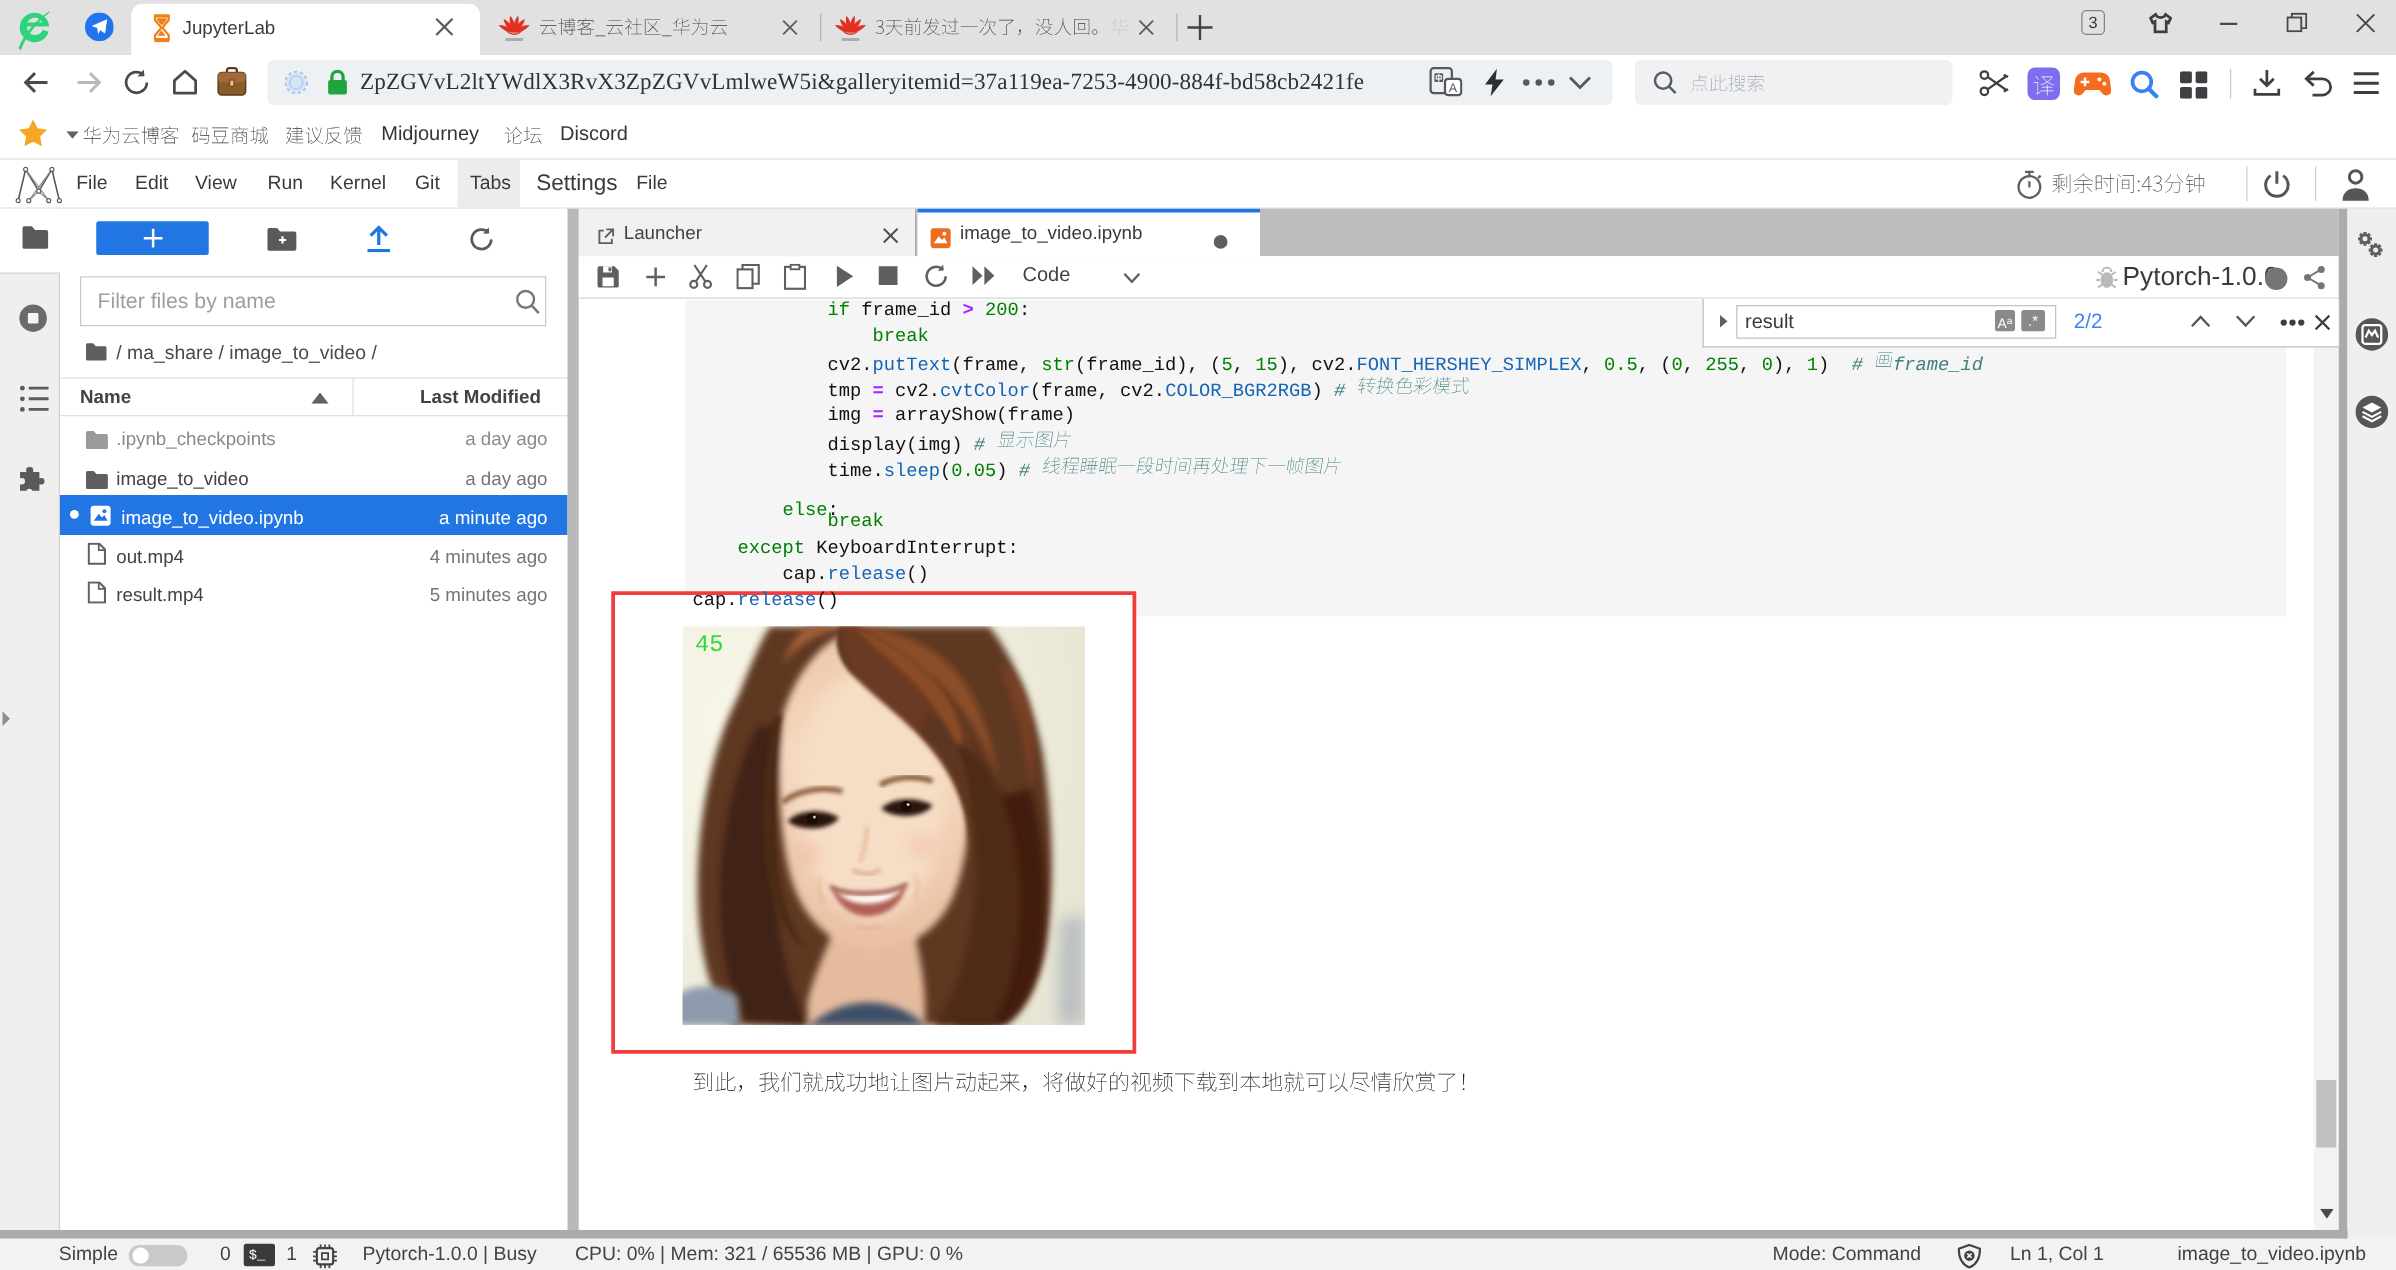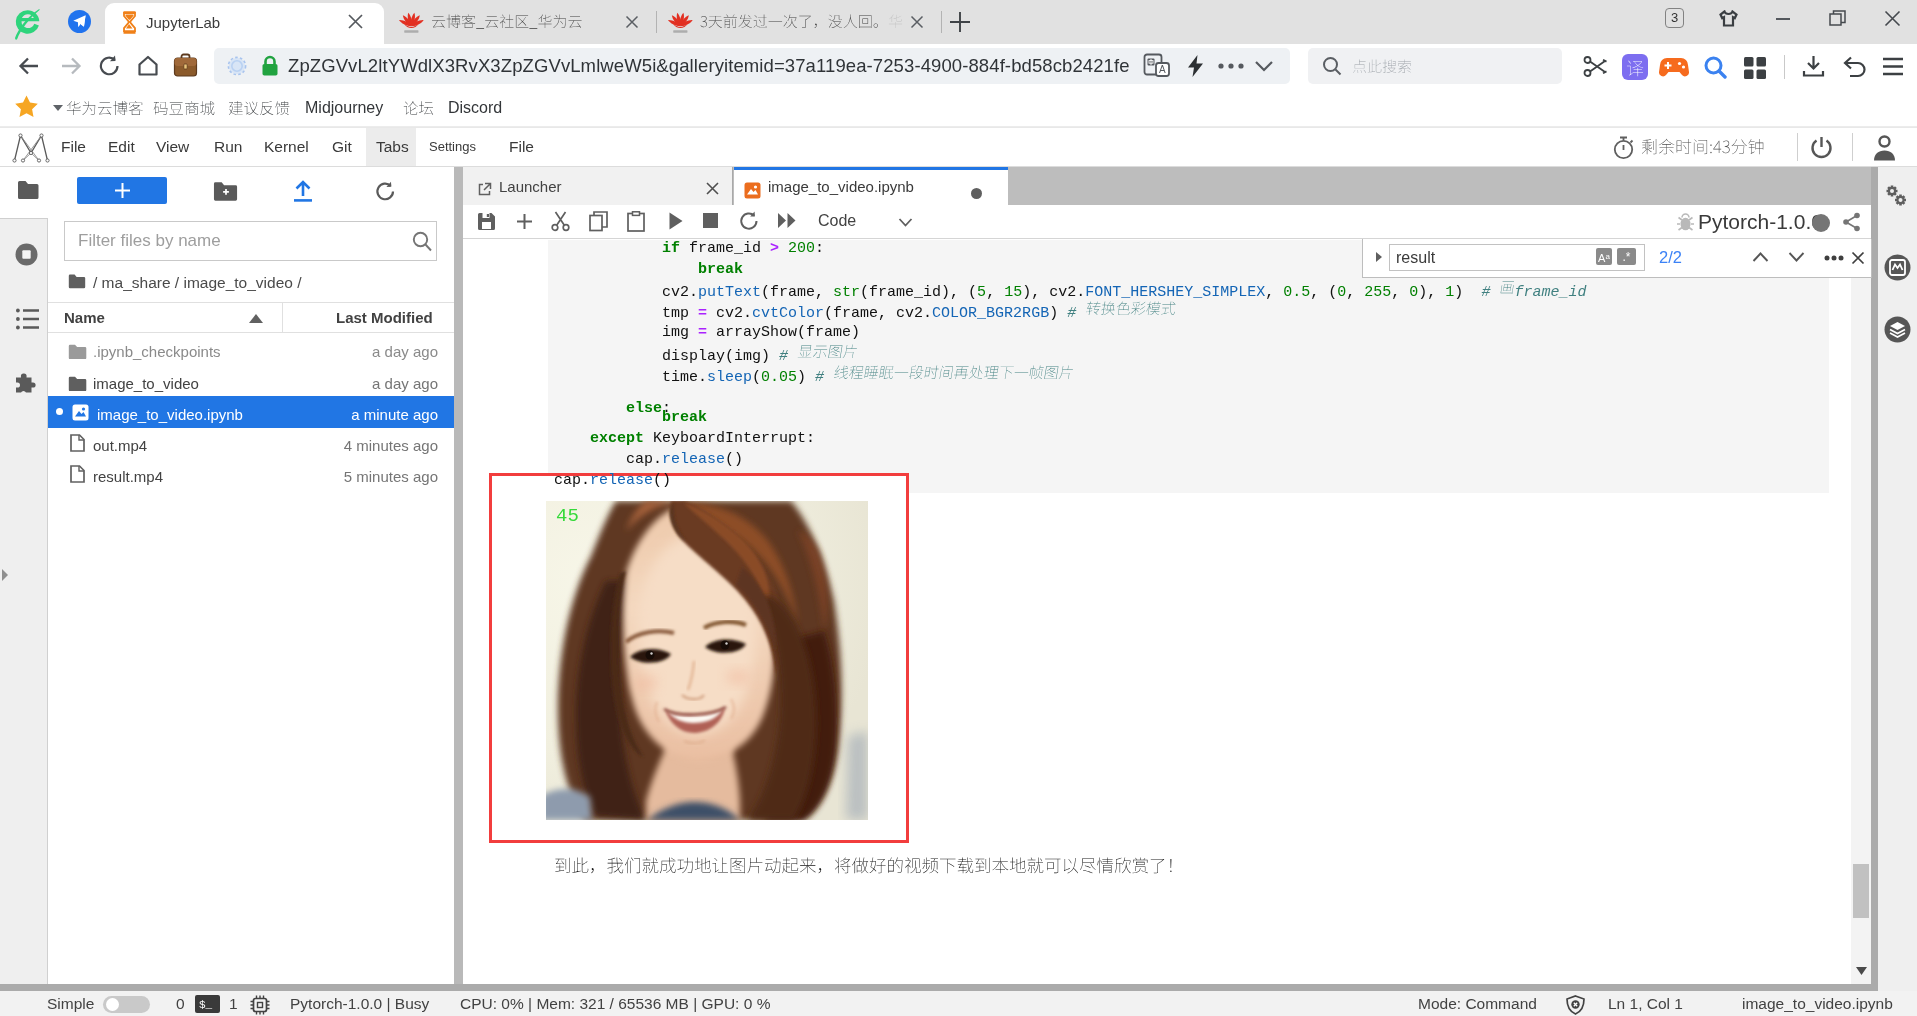--- a/index.html
+++ b/index.html
@@ -1,21 +1,21 @@
 <!DOCTYPE html>
 <html><head><meta charset="utf-8"><style>
 *{margin:0;padding:0;box-sizing:border-box}
 html,body{width:1917px;height:1016px;overflow:hidden;background:#fff;
  font-family:"Liberation Sans",sans-serif;}
 .ab{position:absolute}
 svg.ab{display:block}
 .t{position:absolute;white-space:pre;color:#3a3a3a;font-size:15px;line-height:15px}
 .mono{font-family:"Liberation Mono",monospace}
 pre.cl{position:absolute;font-family:"Liberation Mono",monospace;font-size:15px;line-height:21px;color:#111}
-.kw{color:#008000;font-weight:bold}
+.kw{color:#008000;font-weight:normal}
 .op{color:#AA22FF;font-weight:bold}
 .nu{color:#008000}
 .pr{color:#1465b5}
 .cm{color:#408080;font-style:italic}
 .bi{color:#008000}
 </style></head><body>
 <div class="ab" style="left:0;top:0;width:1917px;height:44px;background:#e1e1e1"></div>
 <svg class="ab" style="left:12px;top:3px" width="32" height="38" viewBox="0 0 32 38">
     <path d="M15.5 7.2 a11.8 11.8 0 0 1 11.8 11 l-17.8 0 a6.6 6.6 0 0 0 12.8 2.5 l4.6 1.7 a11.8 11.8 0 1 1 -11.4 -15.2 z M9.9 15 l12 0 a6.6 6.6 0 0 0 -12 0 z" fill="#2ed47c"></path>
     <path d="M3 35 C6 26 16 13 26.5 6.5 C27.5 6 28.3 6.2 27.3 7.2 C17 15.5 8.5 27 5.2 36 C4.6 37.3 3.2 37 3 35 Z" fill="#2ed47c"></path>
@@ -143,21 +143,21 @@
 <div class="ab" style="left:214px;top:48px;width:1076px;height:36px;background:#eef1f4;border-radius:5px"></div>
 <svg class="ab" style="left:227px;top:56px" width="20" height="20" viewBox="0 0 20 20">
     <circle cx="10" cy="10" r="8" fill="#cfe0f7" opacity="0.7"></circle>
     <circle cx="10" cy="10" r="8.6" fill="none" stroke="#a8c4ee" stroke-width="1.6" stroke-dasharray="2.6 2.2"></circle>
     <circle cx="10" cy="10" r="5.2" fill="none" stroke="#b9d1f2" stroke-width="1.6"></circle>
   </svg>
 <svg class="ab" style="left:261px;top:55px" width="18" height="22" viewBox="0 0 18 22">
     <path d="M4.5 9 V6.5 a4.5 4.5 0 0 1 9 0 V9" fill="none" stroke="#21a340" stroke-width="2.6"></path>
     <rect x="1.5" y="9" width="15" height="11.5" rx="1.8" fill="#21a340"></rect>
   </svg>
-<div class="t mono" style="left:288px;top:54px;font-family:Liberation Sans, sans-serif;font-size:18.5px;line-height:24px;color:#2f3337;letter-spacing:0.1px">ZpZGVvL2ltYWdlX3RvX3ZpZGVvLmlweW5i&amp;galleryitemid=37a119ea-7253-4900-884f-bd58cb2421fe</div>
+<div class="t mono" style="left:288px;top:54px;font-family:Liberation Serif, serif;font-size:18.5px;line-height:24px;color:#2f3337;letter-spacing:0.1px">ZpZGVvL2ltYWdlX3RvX3ZpZGVvLmlweW5i&amp;galleryitemid=37a119ea-7253-4900-884f-bd58cb2421fe</div>
 <svg class="ab" style="left:1143px;top:53px" width="27" height="26" viewBox="0 0 27 26">
     <rect x="1.5" y="1.5" width="17" height="20" rx="2.5" fill="none" stroke="#55595e" stroke-width="1.8"></rect>
     <rect x="4.5" y="5.5" width="7" height="7" rx="1" fill="#55595e"></rect>
     <g stroke="#fff" stroke-width="0.9" fill="none">
       <rect x="6" y="7.6" width="4" height="2.6"></rect>
       <path d="M8 6 V12.3"></path>
     </g>
     <rect x="13" y="10" width="13" height="13" rx="2.5" fill="#fff" stroke="#55595e" stroke-width="1.8"></rect>
     <text x="16" y="20.4" font-size="10" fill="#55595e" font-family="sans-serif">A</text>
   </svg>
@@ -257,21 +257,21 @@
     </g>
   </svg>
 <div class="ab" style="left:366px;top:128px;width:50px;height:38px;background:#ececec"></div>
 <div class="t" style="left:61px;top:139px;font-size:15.5px;color:#3a3a3a">File</div>
 <div class="t" style="left:108px;top:139px;font-size:15.5px;color:#3a3a3a">Edit</div>
 <div class="t" style="left:156px;top:139px;font-size:15.5px;color:#3a3a3a">View</div>
 <div class="t" style="left:214px;top:139px;font-size:15.5px;color:#3a3a3a">Run</div>
 <div class="t" style="left:264px;top:139px;font-size:15.5px;color:#3a3a3a">Kernel</div>
 <div class="t" style="left:332px;top:139px;font-size:15.5px;color:#3a3a3a">Git</div>
 <div class="t" style="left:376px;top:139px;font-size:15.5px;color:#3a3a3a">Tabs</div>
-<div class="t" style="left:429px;top:139px;font-size:13px;color:#3a3a3a">Settings</div>
+<div class="t" style="left:429px;top:139px;font-size:18px;color:#3a3a3a">Settings</div>
 <div class="t" style="left:509px;top:139px;font-size:15.5px;color:#3a3a3a">File</div>
 <svg class="ab" style="left:1612px;top:136px" width="23" height="24" viewBox="0 0 23 24">
     <circle cx="11.5" cy="13.5" r="8.7" fill="none" stroke="#5f5f5f" stroke-width="1.8"></circle>
     <path d="M8 1.5 H15 M11.5 1.5 V4.5 M18.5 6.5 L20.5 4.5" stroke="#5f5f5f" stroke-width="1.8" fill="none"></path>
     <path d="M11.5 9 V14" stroke="#5f5f5f" stroke-width="1.8"></path>
   </svg>
 <svg class="ab" style="left:1641px;top:153px;overflow:visible" width="1" height="1">
     <path d="M12.2 -12.1H12.7V-2.9H12.2ZM4.0 -9.7H4.5V-4.1H4.0ZM14.8 -13.9H15.3V0.3Q15.3 0.7 15.2 0.9Q15.0 1.0 14.8 1.1Q14.5 1.2 13.9 1.2Q13.4 1.2 12.4 1.2Q12.3 1.1 12.3 1.0Q12.2 0.8 12.2 0.7Q13.0 0.7 13.6 0.7Q14.2 0.7 14.4 0.7Q14.6 0.7 14.7 0.6Q14.8 0.5 14.8 0.3ZM1.4 -8.2H4.2V-7.7H1.4ZM1.1 -10.7H11.2V-10.2H1.1ZM5.8 -13.0 6.4 -13.0V1.2H5.8ZM1.2 -5.3Q1.8 -5.4 2.5 -5.6Q3.3 -5.7 4.2 -6.0L4.2 -5.5Q3.5 -5.3 2.7 -5.1Q2.0 -4.9 1.3 -4.8ZM5.9 -4.9 6.3 -4.7Q5.7 -3.7 4.9 -2.7Q4.0 -1.6 3.0 -0.8Q2.1 0.1 1.3 0.7Q1.2 0.6 1.2 0.5Q1.1 0.4 1.0 0.4Q1.0 0.3 0.9 0.3Q1.7 -0.2 2.7 -1.1Q3.6 -1.9 4.5 -2.9Q5.3 -3.9 5.9 -4.9ZM10.3 -8.6 10.7 -8.2Q10.2 -7.9 9.5 -7.5Q8.7 -7.2 8.1 -6.9Q8.1 -7.0 8.0 -7.1Q7.9 -7.2 7.9 -7.3Q8.5 -7.6 9.2 -7.9Q9.9 -8.3 10.3 -8.6ZM9.7 -14.0 10.1 -13.6Q9.4 -13.3 8.4 -13.1Q7.5 -12.9 6.3 -12.8Q5.2 -12.6 4.1 -12.5Q2.9 -12.4 1.8 -12.4Q1.8 -12.5 1.8 -12.6Q1.7 -12.7 1.7 -12.8Q2.7 -12.9 3.9 -13.0Q5.0 -13.1 6.1 -13.2Q7.2 -13.4 8.1 -13.6Q9.1 -13.7 9.7 -14.0ZM7.7 -9.7H8.2V-5.0Q8.2 -4.8 8.3 -4.7Q8.3 -4.7 8.7 -4.7Q8.8 -4.7 9.1 -4.7Q9.4 -4.7 9.7 -4.7Q10.0 -4.7 10.1 -4.7Q10.3 -4.7 10.4 -4.8Q10.5 -4.9 10.5 -5.2Q10.6 -5.5 10.6 -6.1Q10.7 -6.0 10.8 -6.0Q10.9 -5.9 11.0 -5.9Q11.0 -4.9 10.8 -4.5Q10.7 -4.2 10.2 -4.2Q10.1 -4.2 9.8 -4.2Q9.4 -4.2 9.1 -4.2Q8.7 -4.2 8.7 -4.2Q8.1 -4.2 7.9 -4.4Q7.7 -4.5 7.7 -5.0ZM6.2 -4.7Q6.5 -4.5 6.9 -4.1Q7.4 -3.8 7.9 -3.4Q8.5 -2.9 9.0 -2.5Q9.6 -2.1 10.0 -1.7Q10.4 -1.3 10.6 -1.2L10.3 -0.7Q10.1 -1.0 9.7 -1.3Q9.2 -1.7 8.7 -2.1Q8.2 -2.6 7.6 -3.0Q7.1 -3.4 6.6 -3.8Q6.2 -4.1 5.9 -4.3Z M21.1 -8.9H30.0V-8.3H21.1ZM18.5 -5.6H32.6V-5.1H18.5ZM28.3 -3.3 28.7 -3.6Q29.4 -3.1 30.1 -2.4Q30.9 -1.8 31.5 -1.1Q32.1 -0.5 32.5 0.0L32.1 0.4Q31.8 -0.2 31.1 -0.8Q30.5 -1.4 29.8 -2.1Q29.0 -2.8 28.3 -3.3ZM22.1 -3.5 22.6 -3.4Q22.1 -2.7 21.4 -2.0Q20.7 -1.3 20.0 -0.6Q19.3 -0.0 18.6 0.4Q18.6 0.4 18.5 0.3Q18.4 0.3 18.3 0.2Q18.3 0.2 18.2 0.1Q19.3 -0.6 20.3 -1.5Q21.4 -2.5 22.1 -3.5ZM25.4 -8.6H25.9V0.3Q25.9 0.7 25.8 0.9Q25.6 1.0 25.3 1.1Q25.1 1.2 24.5 1.2Q23.8 1.2 22.7 1.2Q22.7 1.1 22.7 1.0Q22.7 1.0 22.6 0.9Q22.6 0.8 22.5 0.7Q23.2 0.7 23.7 0.7Q24.2 0.7 24.5 0.7Q24.9 0.7 25.0 0.7Q25.2 0.7 25.3 0.6Q25.4 0.5 25.4 0.3ZM25.7 -14.3 26.1 -14.0Q25.2 -12.8 23.8 -11.6Q22.5 -10.4 21.0 -9.4Q19.5 -8.4 18.0 -7.7Q17.9 -7.7 17.8 -7.8Q17.7 -8.0 17.6 -8.0Q19.1 -8.7 20.6 -9.7Q22.2 -10.7 23.5 -11.9Q24.8 -13.1 25.7 -14.3ZM25.7 -13.8Q27.0 -12.0 29.0 -10.7Q30.9 -9.4 33.4 -8.3Q33.3 -8.2 33.2 -8.1Q33.1 -8.0 33.1 -7.9Q31.4 -8.7 30.0 -9.5Q28.5 -10.4 27.4 -11.4Q26.2 -12.4 25.3 -13.6Z M35.9 -12.6H40.4V-2.0H35.9V-2.5H39.9V-12.1H35.9ZM35.9 -7.6H40.3V-7.1H35.9ZM35.6 -12.6H36.2V-0.6H35.6ZM41.3 -10.5H50.2V-9.9H41.3ZM47.3 -14.0H47.8V0.1Q47.8 0.5 47.6 0.7Q47.4 0.9 47.1 1.0Q46.8 1.1 46.0 1.1Q45.3 1.1 44.0 1.1Q43.9 1.0 43.9 0.8Q43.8 0.7 43.7 0.6Q44.5 0.6 45.1 0.6Q45.7 0.6 46.2 0.6Q46.6 0.6 46.8 0.6Q47.1 0.5 47.2 0.5Q47.3 0.4 47.3 0.1ZM42.3 -8.1 42.7 -8.3Q43.2 -7.6 43.8 -6.8Q44.3 -6.0 44.8 -5.3Q45.2 -4.5 45.5 -4.0L45.1 -3.7Q44.8 -4.2 44.3 -5.0Q43.9 -5.8 43.4 -6.6Q42.8 -7.4 42.3 -8.1Z M52.9 -10.6H53.4V1.2H52.9ZM53.1 -13.5 53.5 -13.8Q53.9 -13.4 54.3 -13.0Q54.7 -12.6 55.1 -12.2Q55.5 -11.8 55.7 -11.5L55.2 -11.2Q55.0 -11.5 54.7 -12.0Q54.4 -12.4 54.0 -12.8Q53.5 -13.2 53.1 -13.5ZM57.2 -13.1H65.9V-12.5H57.2ZM65.6 -13.1H66.1V0.3Q66.1 0.6 66.0 0.8Q65.9 1.0 65.6 1.1Q65.4 1.1 64.9 1.1Q64.4 1.2 63.6 1.2Q63.6 1.1 63.5 0.9Q63.5 0.7 63.4 0.6Q64.1 0.6 64.6 0.6Q65.1 0.6 65.3 0.6Q65.5 0.6 65.5 0.5Q65.6 0.5 65.6 0.3ZM57.0 -5.3V-2.3H61.9V-5.3ZM57.0 -8.7V-5.7H61.9V-8.7ZM56.5 -9.2H62.4V-1.8H56.5Z M70.0 -7.1Q69.7 -7.1 69.5 -7.2Q69.3 -7.4 69.3 -7.8Q69.3 -8.2 69.5 -8.4Q69.7 -8.6 70.0 -8.6Q70.2 -8.6 70.4 -8.4Q70.7 -8.2 70.7 -7.8Q70.7 -7.4 70.4 -7.2Q70.2 -7.1 70.0 -7.1ZM70.0 0.2Q69.7 0.2 69.5 0.0Q69.3 -0.2 69.3 -0.5Q69.3 -0.9 69.5 -1.1Q69.7 -1.3 70.0 -1.3Q70.2 -1.3 70.4 -1.1Q70.7 -0.9 70.7 -0.5Q70.7 -0.2 70.4 0.0Q70.2 0.2 70.0 0.2Z M77.8 0.0V-9.2Q77.8 -9.6 77.8 -10.2Q77.8 -10.8 77.8 -11.2H77.8Q77.5 -10.8 77.3 -10.4Q77.0 -9.9 76.8 -9.5L73.0 -4.2H80.2V-3.6H72.2V-3.9L77.9 -12.3H78.4V0.0Z M85.1 0.2Q84.1 0.2 83.4 -0.0Q82.7 -0.3 82.2 -0.7Q81.7 -1.1 81.3 -1.5L81.7 -1.9Q82.3 -1.3 83.1 -0.8Q83.8 -0.3 85.1 -0.3Q86.0 -0.3 86.6 -0.7Q87.3 -1.1 87.7 -1.7Q88.0 -2.3 88.0 -3.2Q88.0 -4.1 87.6 -4.8Q87.1 -5.4 86.2 -5.8Q85.3 -6.2 83.7 -6.2V-6.8Q85.2 -6.8 86.0 -7.2Q86.8 -7.5 87.2 -8.2Q87.6 -8.9 87.6 -9.6Q87.6 -10.7 86.9 -11.3Q86.2 -12.0 85.1 -12.0Q84.2 -12.0 83.5 -11.6Q82.8 -11.2 82.3 -10.7L81.9 -11.1Q82.5 -11.7 83.2 -12.1Q84.0 -12.6 85.1 -12.6Q85.9 -12.6 86.7 -12.2Q87.4 -11.9 87.8 -11.2Q88.2 -10.6 88.2 -9.7Q88.2 -8.4 87.6 -7.6Q86.9 -6.9 85.9 -6.5V-6.5Q86.6 -6.3 87.3 -5.9Q87.9 -5.5 88.3 -4.8Q88.7 -4.1 88.7 -3.2Q88.7 -2.2 88.2 -1.4Q87.7 -0.6 86.9 -0.2Q86.1 0.2 85.1 0.2Z M92.7 -7.5H103.0V-7.0H92.7ZM102.8 -7.5H103.3Q103.3 -7.5 103.3 -7.4Q103.3 -7.4 103.3 -7.3Q103.3 -7.2 103.3 -7.2Q103.1 -5.2 103.0 -3.8Q102.9 -2.4 102.8 -1.5Q102.7 -0.6 102.5 -0.1Q102.3 0.4 102.1 0.7Q101.9 0.9 101.6 1.0Q101.4 1.1 101.0 1.1Q100.6 1.1 99.8 1.0Q99.0 1.0 98.2 1.0Q98.2 0.8 98.1 0.7Q98.1 0.6 98.0 0.4Q99.0 0.5 99.8 0.6Q100.6 0.6 100.9 0.6Q101.5 0.6 101.7 0.4Q101.9 0.1 102.1 -0.7Q102.3 -1.5 102.5 -3.1Q102.6 -4.7 102.8 -7.4ZM95.4 -13.7 95.9 -13.5Q95.4 -12.1 94.6 -10.9Q93.9 -9.7 92.9 -8.6Q92.0 -7.6 91.0 -6.8Q91.0 -6.9 90.9 -6.9Q90.8 -7.0 90.7 -7.1Q90.7 -7.1 90.6 -7.2Q91.6 -7.9 92.5 -8.9Q93.4 -9.9 94.2 -11.1Q94.9 -12.3 95.4 -13.7ZM100.8 -13.7Q101.2 -12.8 101.8 -11.9Q102.4 -10.9 103.0 -10.1Q103.7 -9.2 104.4 -8.5Q105.1 -7.9 105.8 -7.4Q105.7 -7.3 105.6 -7.3Q105.6 -7.2 105.5 -7.1Q105.4 -7.1 105.4 -7.0Q104.7 -7.5 104.0 -8.2Q103.3 -8.9 102.6 -9.8Q102.0 -10.7 101.4 -11.6Q100.8 -12.6 100.4 -13.5ZM96.6 -7.4H97.1Q96.9 -6.0 96.6 -4.7Q96.3 -3.4 95.6 -2.3Q95.0 -1.1 93.9 -0.2Q92.8 0.7 91.2 1.2Q91.1 1.2 91.1 1.1Q91.0 1.1 91.0 1.0Q90.9 0.9 90.9 0.9Q92.5 0.3 93.5 -0.5Q94.6 -1.4 95.2 -2.5Q95.8 -3.6 96.1 -4.9Q96.4 -6.1 96.6 -7.4Z M114.4 -10.4H122.3V-3.4H121.8V-9.8H114.9V-3.4H114.4ZM118.1 -14.1H118.6V1.2H118.1ZM114.6 -4.9H122.1V-4.4H114.6ZM110.0 -14.1 110.5 -13.9Q110.2 -13.1 109.8 -12.2Q109.3 -11.4 108.9 -10.7Q108.4 -9.9 107.8 -9.3Q107.8 -9.4 107.7 -9.4Q107.7 -9.5 107.6 -9.6Q107.5 -9.7 107.5 -9.7Q108.3 -10.5 108.9 -11.7Q109.6 -12.8 110.0 -14.1ZM109.3 -11.9H113.6V-11.4H109.2ZM110.0 1.0V0.5L110.3 0.1L113.6 -1.6Q113.6 -1.5 113.7 -1.4Q113.7 -1.3 113.7 -1.2Q112.6 -0.5 111.9 -0.1Q111.2 0.3 110.8 0.5Q110.4 0.7 110.3 0.8Q110.1 0.9 110.0 1.0ZM108.5 -9.0H113.2V-8.5H108.5ZM107.8 -5.6H113.8V-5.0H107.8ZM110.0 1.0Q110.0 0.9 109.9 0.9Q109.9 0.8 109.8 0.7Q109.8 0.6 109.7 0.5Q109.9 0.4 110.2 0.1Q110.5 -0.2 110.5 -0.7V-8.7H111.0V0.1Q111.0 0.1 110.9 0.2Q110.8 0.3 110.7 0.4Q110.5 0.5 110.4 0.6Q110.2 0.7 110.1 0.8Q110.0 0.9 110.0 1.0Z" fill="#4d4d4d"></path>
   </svg>
 <div class="ab" style="left:1797px;top:133px;width:1px;height:28px;background:#cfcfcf"></div>

